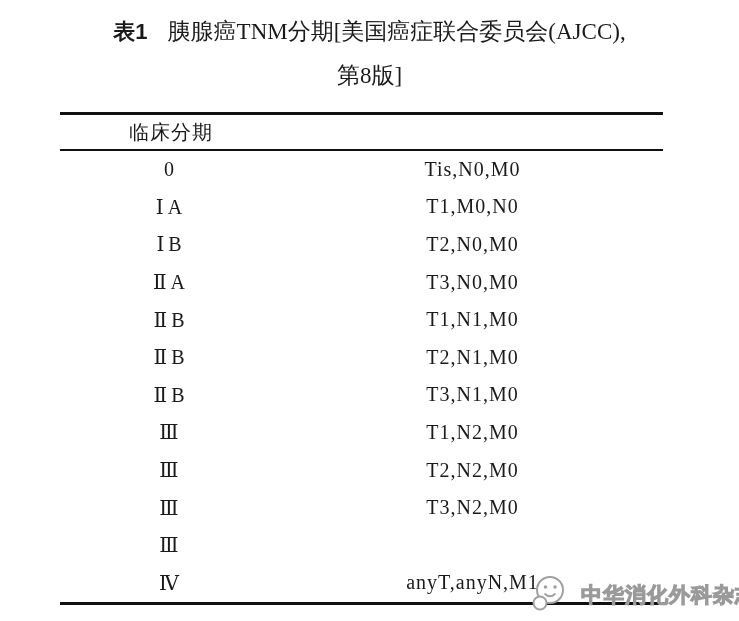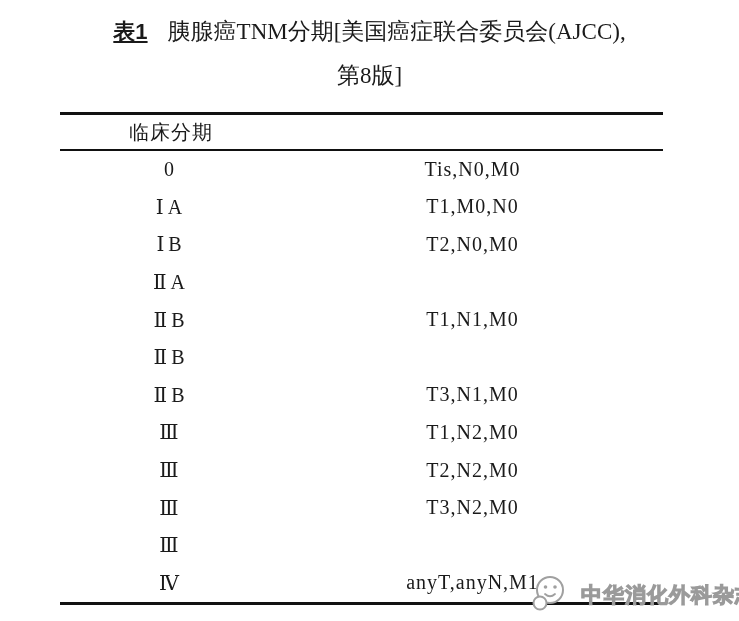--- a/index.html
+++ b/index.html
@@ -11,21 +11,21 @@
     position:relative;
     overflow:hidden;
   }
   .page{position:relative;width:739px;height:621px;background:#fff;}
 
   
   .title{position:absolute;left:0;top:16px;width:739px;text-align:center;}
   .title-l1{font-size:23px;line-height:32px;white-space:nowrap;}
   .title-label{
     font-family:"Liberation Sans","DejaVu Sans",sans-serif;
-    font-weight:700;font-size:22px;margin-right:20px;text-decoration:underline;
+    font-weight:700;font-size:22px;margin-right:20px;
   }
   .title-l2{font-size:23px;line-height:32px;margin-top:12px;}
 
   
   .tbl{position:absolute;left:60px;top:112px;width:603px;}
   .rule{width:100%;background:#111;}
   .rule.thick{height:3px;}
   .rule.thin{height:1.5px;}
   .thead{display:flex;height:34px;align-items:center;font-size:20px;}
   .trow{display:flex;height:37.6px;align-items:center;font-size:20px;}
@@ -76,29 +76,31 @@
     <div class="col-tnm">T1,M0,N0</div>
   </div>
 
   <div class="trow">
     <div class="col-stage">ⅠB</div>
     <div class="col-tnm">T2,N0,M0</div>
   </div>
 
   <div class="trow">
     <div class="col-stage">ⅡA</div>
+    <div class="col-tnm">T3,N0,M0</div>
   </div>
 
   <div class="trow">
     <div class="col-stage">ⅡB</div>
     <div class="col-tnm">T1,N1,M0</div>
   </div>
 
   <div class="trow">
     <div class="col-stage">ⅡB</div>
+    <div class="col-tnm">T2,N1,M0</div>
   </div>
 
   <div class="trow">
     <div class="col-stage">ⅡB</div>
     <div class="col-tnm">T3,N1,M0</div>
   </div>
 
   <div class="trow">
     <div class="col-stage">Ⅲ</div>
     <div class="col-tnm">T1,N2,M0</div>

